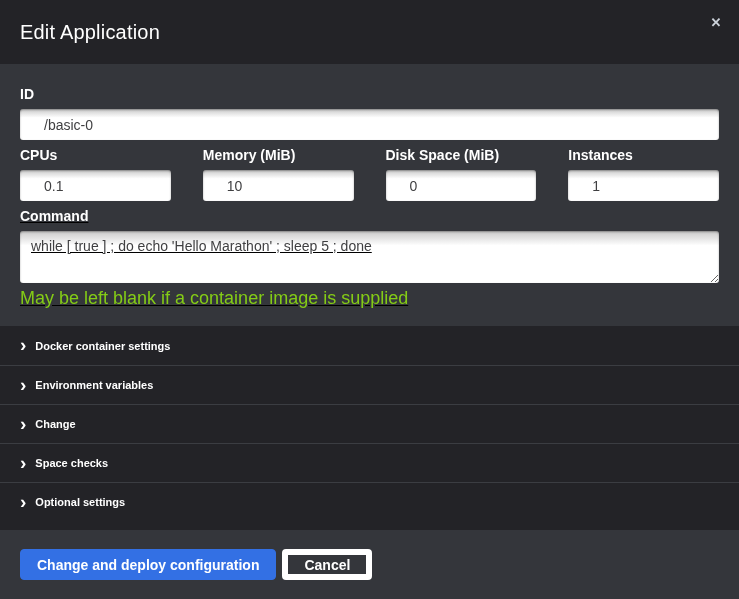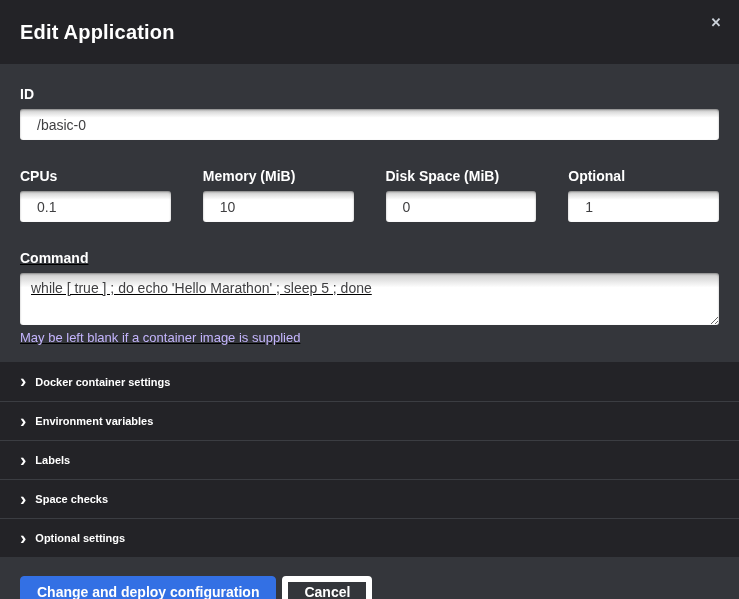--- a/index.html
+++ b/index.html
@@ -19,21 +19,21 @@
   .modal-header {
     height: 64px; flex: 0 0 64px;
     background: #232327;
     display: flex; align-items: center;
     padding: 0 20px;
     position: relative;
   }
   .modal-title {
     color: #ffffff;
     font-size: 20px;
-    font-weight: bold;
+    font-weight: normal;
     letter-spacing: .2px;
   }
   .close-btn {
     position: absolute;
     top: 12px; right: 12px;
     width: 22px; height: 22px;
     background: none; border: none;
     color: #ccd2da;
     font-size: 13px; font-weight: bold;
     cursor: pointer;
@@ -55,41 +55,41 @@
   }
   .text-input, .text-area {
     width: 100%;
     border: none;
     border-radius: 3px;
     background: linear-gradient(to bottom, #c9c9c9 0%, #ffffff 28%);
     box-shadow: inset 0 1px 2px rgba(0,0,0,.35);
     color: #3f3f41;
     font-size: 14px;
     font-family: "Liberation Sans", sans-serif;
-    padding: 0 17px;
+    padding: 0 24px;
     outline: none;
   }
   .text-input { height: 31px; }
   .text-area {
     height: 52px;
     padding: 6px 11px;
     resize: vertical;
     line-height: 18px;
     display: block;
   }
-  .form-group { margin-bottom: 28px; }
+  .form-group { margin-bottom: 7px; }
   .form-group:last-child { margin-bottom: 0; text-decoration: underline; }
   .grid-4 {
     display: grid;
     grid-template-columns: repeat(4, 1fr);
     column-gap: 32px;
   }
   .help-text {
-    color: #c4b5fd;
-    font-size: 13px;
+    color: #84cc16;
+    font-size: 18px;
     margin-top: 5px;
   }
 
   
   .accordion { background: #232327; flex: 1 1 auto; }
   .accordion-row {
     height: 39px;
     display: flex; align-items: center;
     padding: 0 20px;
     cursor: pointer;
@@ -163,21 +163,21 @@
       </div>
       <div>
         <label class="field-label">Memory (MiB)</label>
         <input class="text-input" type="text" value="10" style="">
       </div>
       <div>
         <label class="field-label">Disk Space (MiB)</label>
         <input class="text-input" type="text" value="0" style="">
       </div>
       <div>
-        <label class="field-label">Optional</label>
+        <label class="field-label">Instances</label>
         <input class="text-input" type="text" value="1" style="">
       </div>
     </div>
 
     <div class="form-group">
       <label class="field-label">Command</label>
       <textarea class="text-area" style="">while [ true ] ; do echo 'Hello Marathon' ; sleep 5 ; done</textarea>
       <div class="help-text">May be left blank if a container image is supplied</div>
     </div>
 
@@ -187,21 +187,21 @@
     <div class="accordion-row">
       <span class="accordion-chevron">›</span>
       <span class="accordion-label">Docker container settings</span>
     </div>
     <div class="accordion-row">
       <span class="accordion-chevron">›</span>
       <span class="accordion-label">Environment variables</span>
     </div>
     <div class="accordion-row">
       <span class="accordion-chevron">›</span>
-      <span class="accordion-label">Labels</span>
+      <span class="accordion-label">Change</span>
     </div>
     <div class="accordion-row">
       <span class="accordion-chevron">›</span>
       <span class="accordion-label">Space checks</span>
     </div>
     <div class="accordion-row">
       <span class="accordion-chevron">›</span>
       <span class="accordion-label">Optional settings</span>
     </div>
   </div>

